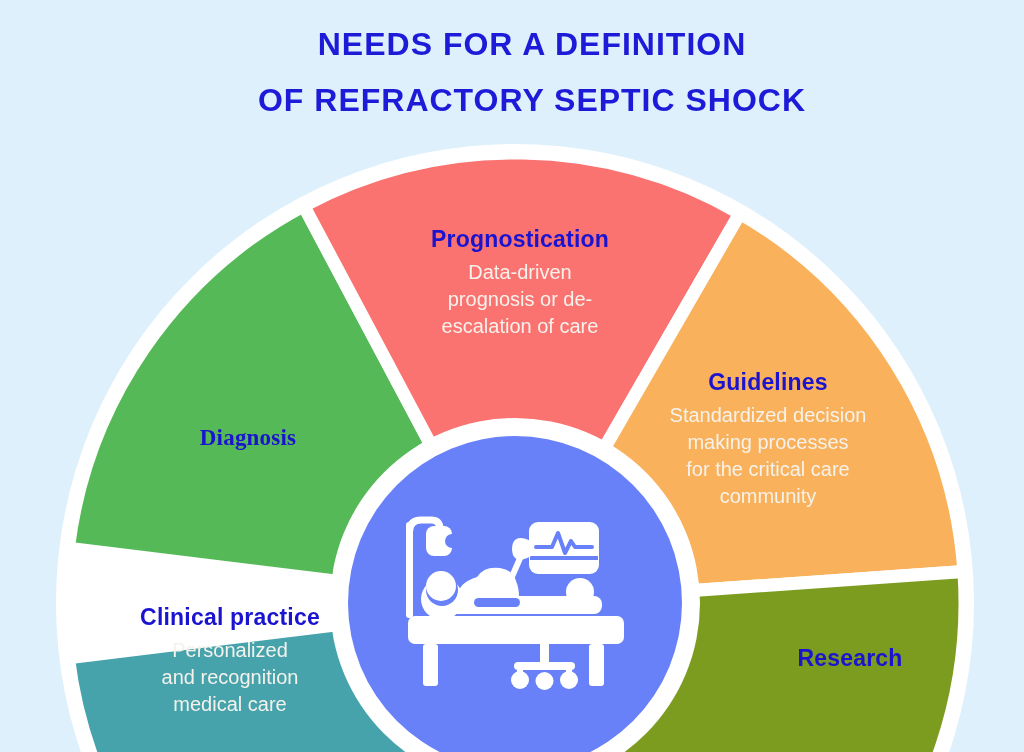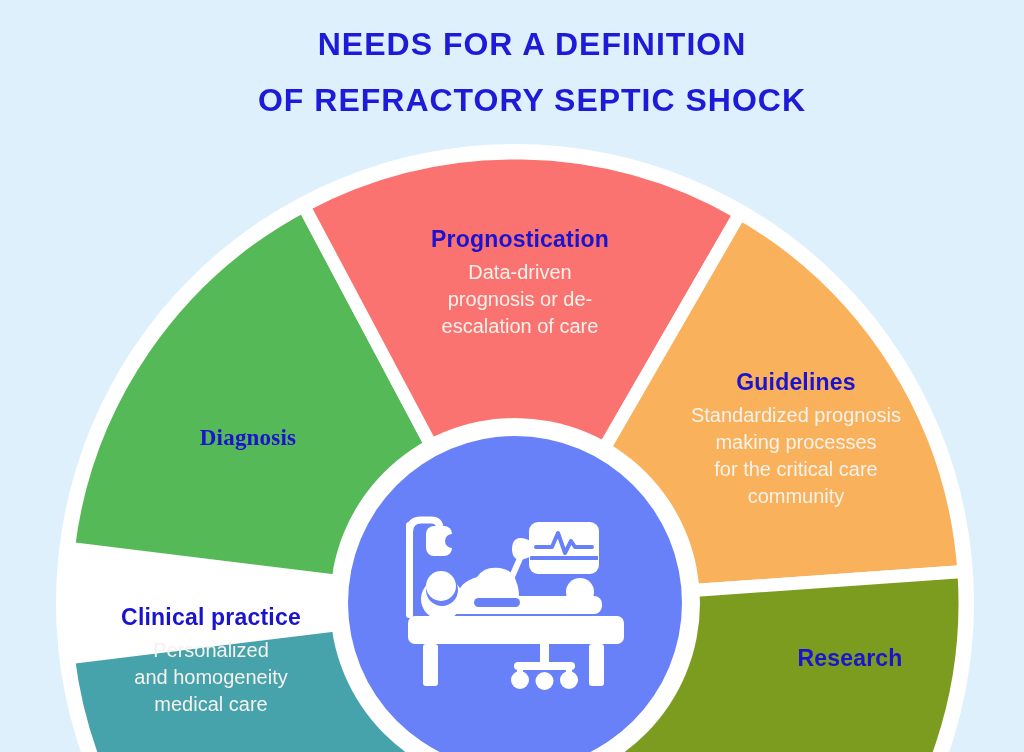--- a/index.html
+++ b/index.html
@@ -36,22 +36,22 @@
   }
   .seg-label p{
     margin:2px;
     font-size:20px;
     line-height:27px;
     color:var(--body_text,#f5f2ec);
     white-space:pre-line;
   }
   .lbl-prognostication{left:520px;top:284px;width:290px;}
   .lbl-diagnosis{left:248px;top:441px;width:290px;font-family:Liberation Serif, serif;}
-  .lbl-guidelines{left:796px;top:440px;width:310px;}
-  .lbl-clinical{left:211px;top:662px;width:310px;text-align:center;}
+  .lbl-guidelines{left:768px;top:440px;width:310px;}
+  .lbl-clinical{left:230px;top:662px;width:310px;text-align:center;}
   .lbl-research{left:850px;top:661px;width:330px;}
 </style>
 </head>
 <body>
 
 <div class="stage">
 
   <svg class="wheel" width="1024" height="752" viewBox="0 0 1024 752">
 
     <circle cx="515" cy="603" r="459" fill="#ffffff"></circle>
@@ -112,34 +112,34 @@
 
   <div class="seg-label lbl-prognostication">
     <h2>Prognostication</h2>
     <p>Data-driven
 prognosis or de-
 escalation of care</p>
   </div>
 
   <div class="seg-label lbl-guidelines">
     <h2>Guidelines</h2>
-    <p>Standardized prognosis
+    <p>Standardized decision
 making processes
 for the critical care
 community</p>
   </div>
 
   <div class="seg-label lbl-research">
     <h2>Research</h2>
   </div>
 
   <div class="seg-label lbl-clinical">
     <h2>Clinical practice</h2>
     <p>Personalized
-and homogeneity
+and recognition
 medical care</p>
   </div>
 
   <div class="seg-label lbl-diagnosis">
     <h2>Diagnosis</h2>
   </div>
 
 </div>
 
 </body></html>

